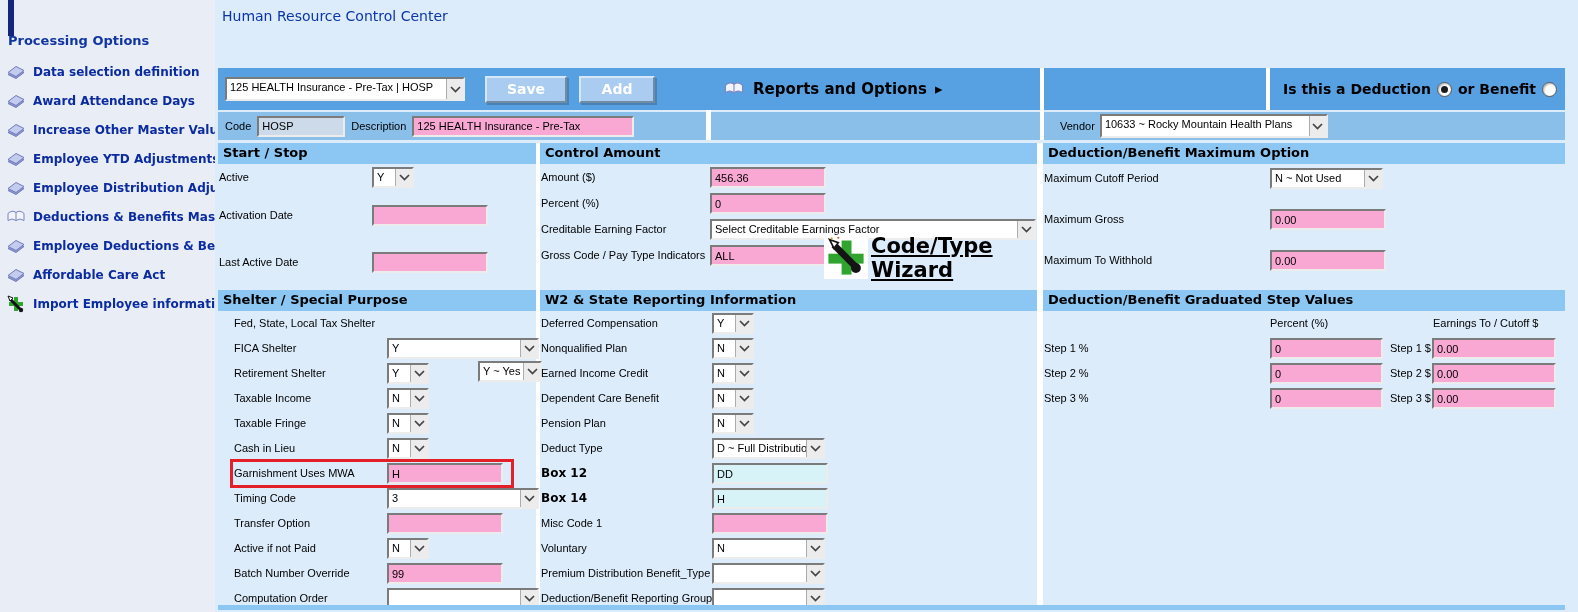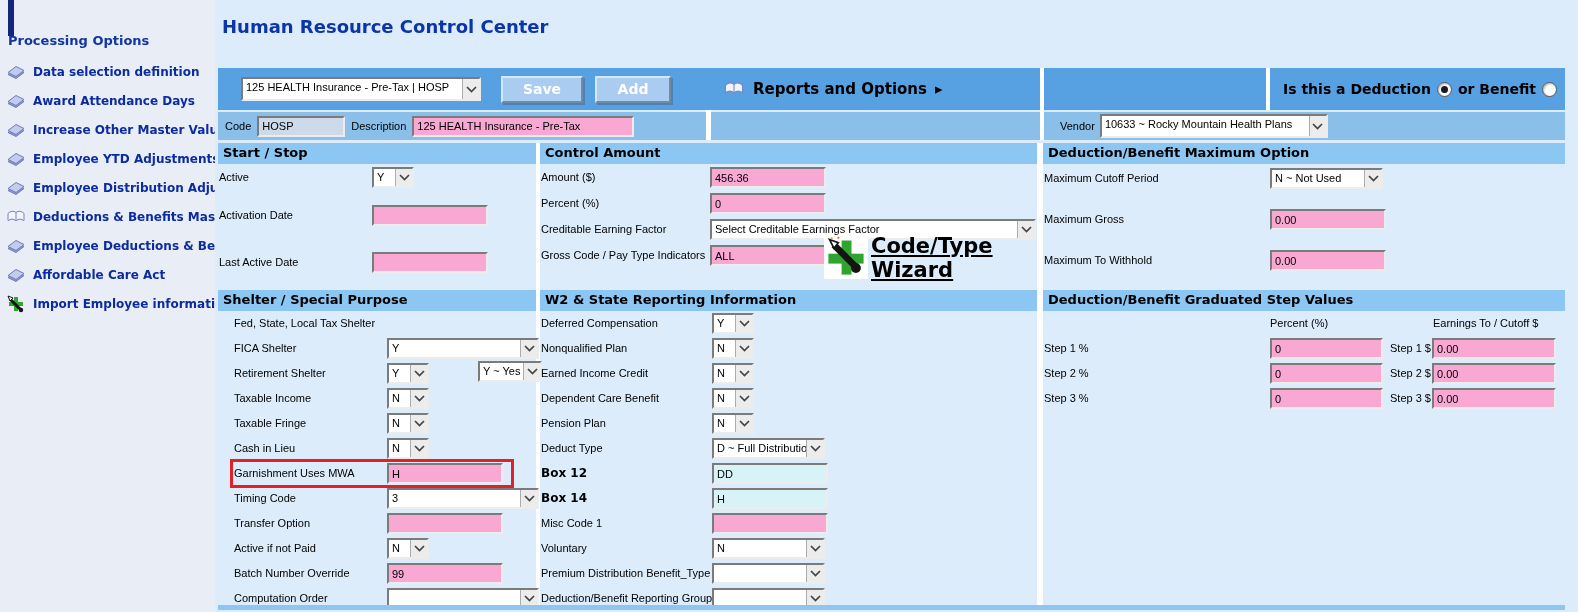--- a/index.html
+++ b/index.html
@@ -14,32 +14,32 @@
   .navstrip { position:absolute; left:8px; top:0; width:6px; height:36px; background:#14267c; }
   .sb-title { position:absolute; left:8px; top:33px; font-size:13px; font-weight:bold; color:#1136a2;
               font-family:"DejaVu Sans", sans-serif; }
   .sb-items { position:absolute; left:5px; top:57px; width:210px; }
   .side-item { display:flex; align-items:center; gap:6px; height:29px; font-weight:bold; font-size:12px;
                color:#0b2ba0; font-family:"DejaVu Sans", sans-serif; cursor:pointer; white-space:nowrap; }
   .side-item .sicon { width:22px; height:18px; display:flex; align-items:center; justify-content:center; flex:0 0 22px; }
 
   
   .main { position:absolute; left:215px; top:0; width:1363px; height:612px; background:#dcecfb; overflow:hidden; }
-  .title { position:absolute; left:7px; top:16px; margin:0; font-size:18px; color:#0b35a8;
-           font-family:"DejaVu Sans", sans-serif; font-weight:bold; }
+  .title { position:absolute; left:7px; top:8px; margin:0; font-size:14px; color:#0b35a8;
+           font-family:"DejaVu Sans", sans-serif; font-weight:normal; }
 
   .gap { position:absolute; background:#fff; }
   #g1 { left:491px; top:68px; width:5px; height:72px; }
   #g2 { left:825px; top:68px; width:4px; height:72px; }
   #g3 { left:1051px; top:68px; width:4px; height:42px; }
   #g4 { left:321px; top:143px; width:4px; height:462px; }
   #g5 { left:822px; top:143px; width:6px; height:462px; }
 
   .band { position:absolute; top:68px; height:42px; background:#57a0e2; display:flex; align-items:center; }
-  #seg-toolbar { left:3px; width:552px; gap:12px; padding-left:23px; }
+  #seg-toolbar { left:3px; width:552px; gap:12px; padding-left:7px; }
   #seg-reports { left:496px; width:329px; gap:8px; padding-left:12px; }
   #seg-blank1  { left:829px; width:222px; }
   #seg-radio   { left:1055px; width:295px; justify-content:flex-end; padding-right:8px; gap:6px; }
 
   .band2 { position:absolute; top:112px; height:28px; background:#8abfea; display:flex; align-items:center; }
   #seg-code   { left:3px; width:488px; gap:6px; padding-left:7px; }
   #seg-blank2 { left:496px; width:329px; }
   #seg-vendor { left:829px; width:521px; gap:5px; padding-left:16px; }
 
   .shead { position:absolute; height:21px; background:#8cc6f2; color:#000; font-weight:bold; font-size:13px;

